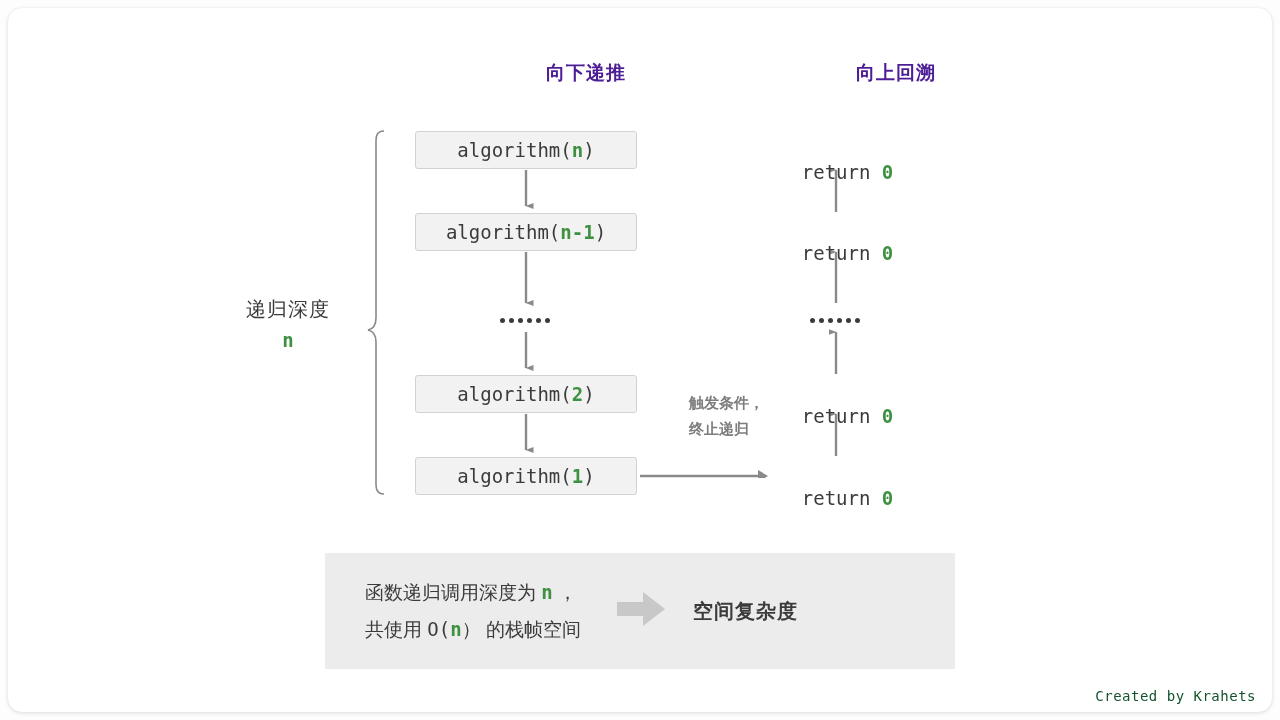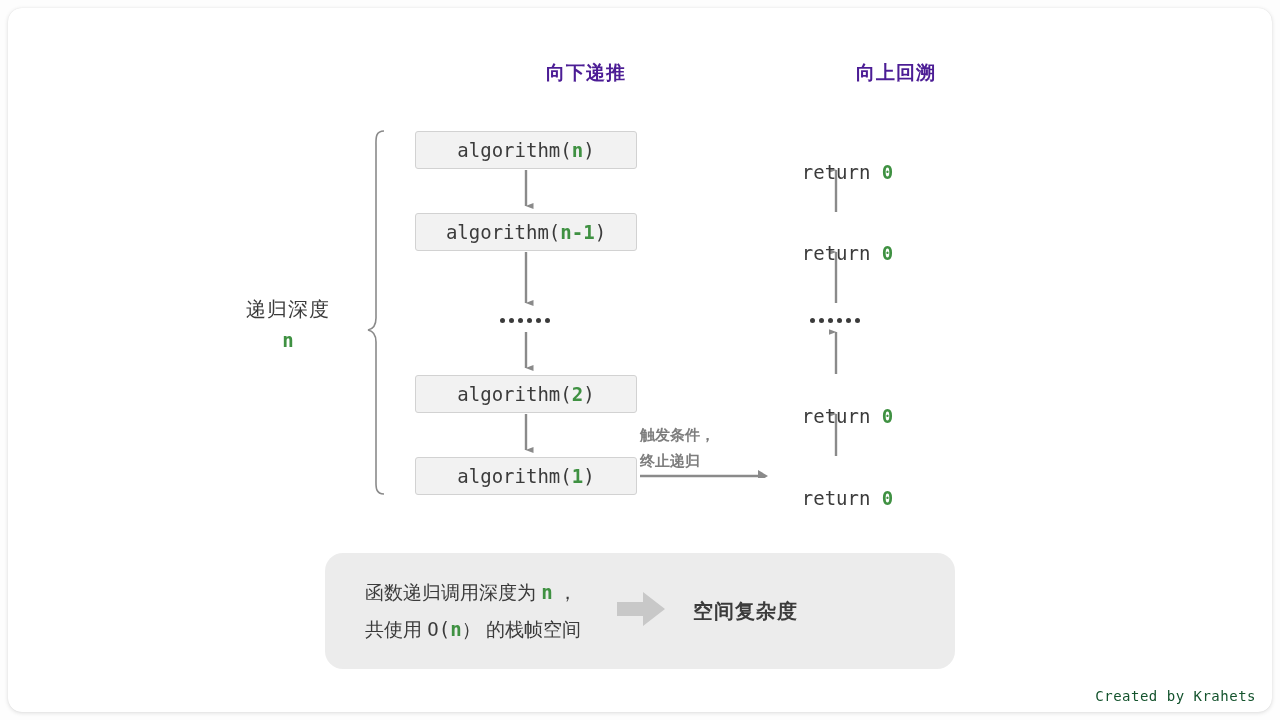--- a/index.html
+++ b/index.html
@@ -102,21 +102,21 @@
     color: #7d7d7d;
     line-height: 26px;
     white-space: nowrap;
   }
 
   #summary {
     position: absolute;
     left: 325px; top: 553px;
     width: 630px; height: 116px;
     background: #ececec;
-    border-radius: 18px;
+    border-radius: 1px;
     box-sizing: border-box;
     display: flex;
     align-items: center;
   }
   .sum-left {
     margin-left: 40px;
     font-size: 19px;
     color: #3b3b3b;
     line-height: 36px;
     white-space: pre;
@@ -265,21 +265,21 @@
       <i></i>
       <i></i>
       <i></i>
   </div>
 
   <div class="depth-label" style="left:208px; top:296px; width:160px;">
     <span class="t1">递归深度</span>
     <span class="t2">n</span>
   </div>
 
-  <div class="trigger-label" style="left:640px; top:390px;margin-top:32px;">
+  <div class="trigger-label" style="left:689px; top:390px;">
     <span>触发条件，</span><br>
     <span>终止递归</span>
   </div>
 
   <div id="summary">
     <div class="sum-left"><span>函数递归调用深度为 </span><span class="g">n</span><span> ，</span><br><span>共使用 </span><span class="m">O(</span><span class="g">n</span><span>）</span><span> 的栈帧空间</span></div>
 
     <div class="sum-arrow">
       <svg width="52" height="40" viewBox="0 0 52 40" aria-hidden="true">
         <path d="M2,13 L28,13 L28,3 L50,20 L28,37 L28,27 L2,27 Z" fill="#c8c8c8"></path>

